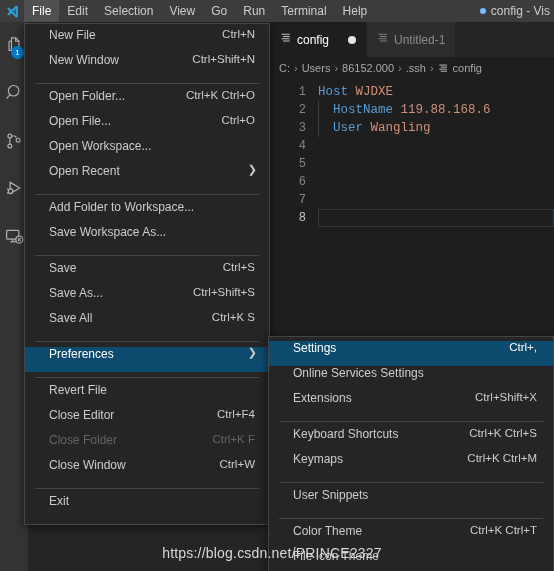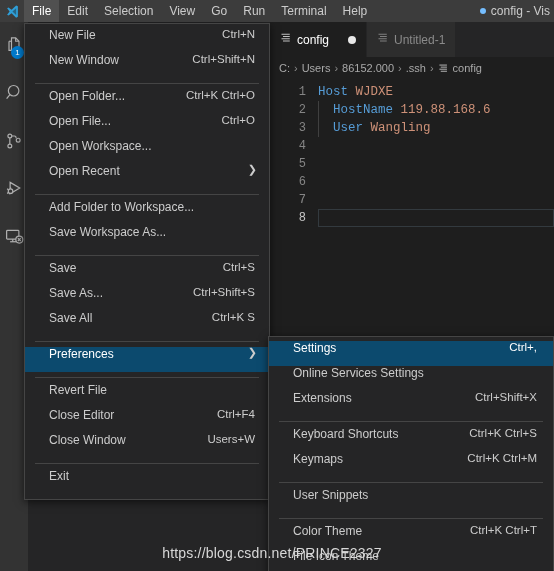--- a/index.html
+++ b/index.html
@@ -486,23 +486,27 @@
       <span class="chev">❯</span>
     </div>
     <div class="sep"></div>
     <div class="mi">
       <span class="label">Revert File</span>
     </div>
     <div class="mi">
       <span class="label">Close Editor</span>
       <span class="kb">Ctrl+F4</span>
     </div>
+    <div class="mi disabled">
+      <span class="label">Close Folder</span>
+      <span class="kb">Ctrl+K F</span>
+    </div>
     <div class="mi">
       <span class="label">Close Window</span>
-      <span class="kb">Users+W</span>
+      <span class="kb">Ctrl+W</span>
     </div>
     <div class="sep"></div>
     <div class="mi">
       <span class="label">Exit</span>
     </div>
   </div>
 
 <div id="submenu">
     <div class="mi selected">
       <span class="label">Settings</span>

